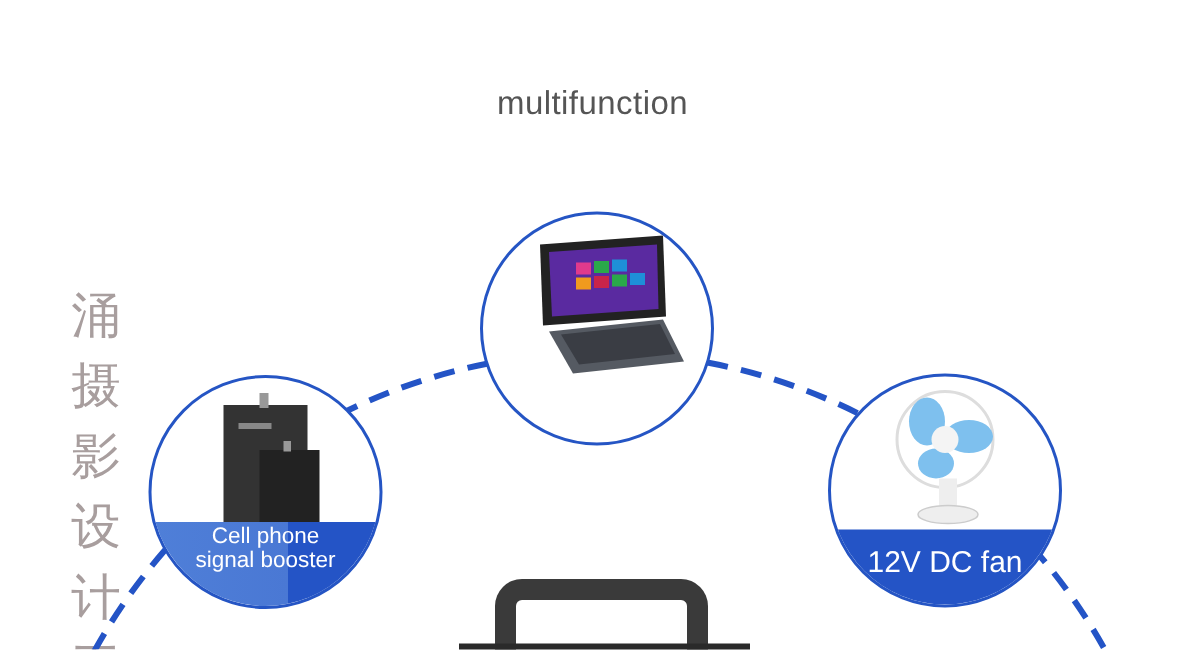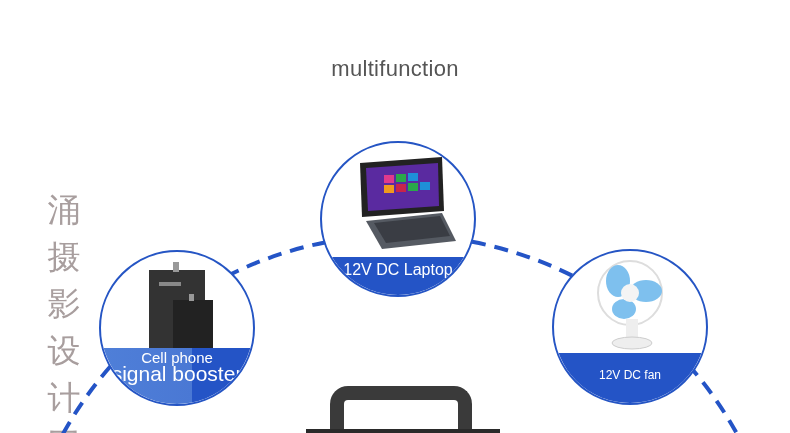--- a/index.html
+++ b/index.html
@@ -41,48 +41,45 @@
       <rect x="72" y="31" width="10" height="8" fill="#2aa84a"></rect>
       <rect x="84" y="30" width="10" height="8" fill="#1e8fd8"></rect>
       <rect x="60" y="42" width="10" height="8" fill="#f09a1e"></rect>
       <rect x="72" y="41" width="10" height="8" fill="#c8244a"></rect>
       <rect x="84" y="40" width="10" height="8" fill="#2aa84a"></rect>
       <rect x="96" y="39" width="10" height="8" fill="#1e8fd8"></rect>
       <polygon points="42,78 118,70 132,98 58,106" fill="#555a62"></polygon>
       <polygon points="50,80 116,73 126,93 62,100" fill="#3a3d44"></polygon>
     </g>
   </svg>
-  <div class="band" style="height:38px;">
-    <div class="lbl" style="font-size:16px;line-height:26px;">12V DC Laptop</div>
-  </div>
 </div>
 
 <div class="bubble" style="left:99px;top:250px;width:156px;height:156px;">
   <svg width="156" height="156" style="position:absolute;left:0;top:0;">
     <rect x="48" y="18" width="56" height="80" fill="#333"></rect>
     <rect x="72" y="10" width="6" height="10" fill="#999"></rect>
     <rect x="72" y="48" width="40" height="50" fill="#222"></rect>
     <rect x="88" y="42" width="5" height="7" fill="#999"></rect>
     <rect x="58" y="30" width="22" height="4" fill="#888"></rect>
   </svg>
   <div class="band" style="height:56px;background:linear-gradient(90deg,#4f7fd8 0%,#4a78d4 60%,#2454c6 60%);">
     <div class="lbl" style="font-size:15px;line-height:16px;margin-top:2px;">Cell phone</div>
-    <div class="lbl" style="font-size:21px;line-height:16px;">signal booster</div>
+    <div class="lbl" style="font-size:15px;line-height:16px;">signal booster</div>
   </div>
 </div>
 
 <div class="bubble" style="left:552px;top:249px;width:156px;height:156px;">
   <svg width="156" height="156" style="position:absolute;left:0;top:0;">
     <circle cx="76" cy="42" r="32" fill="none" stroke="#ddd" stroke-width="2"></circle>
     <ellipse cx="64" cy="30" rx="12" ry="16" fill="#7ec0ee"></ellipse>
     <ellipse cx="92" cy="40" rx="16" ry="11" fill="#7ec0ee"></ellipse>
     <ellipse cx="70" cy="58" rx="12" ry="10" fill="#7ec0ee"></ellipse>
     <circle cx="76" cy="42" r="9" fill="#f4f4f4"></circle>
     <rect x="72" y="68" width="12" height="22" fill="#eee"></rect>
     <ellipse cx="78" cy="92" rx="20" ry="6" fill="#eee" stroke="#ccc"></ellipse>
   </svg>
   <div class="band" style="height:50px;">
-    <div class="lbl" style="font-size:12px;line-height:44px;">12V DC fan</div>
+    <div class="lbl" style="font-size:20px;line-height:44px;">12V DC fan</div>
   </div>
 </div>
 
 <div class="handle"></div>
 <div class="case-top"></div>
 
 </body></html>

